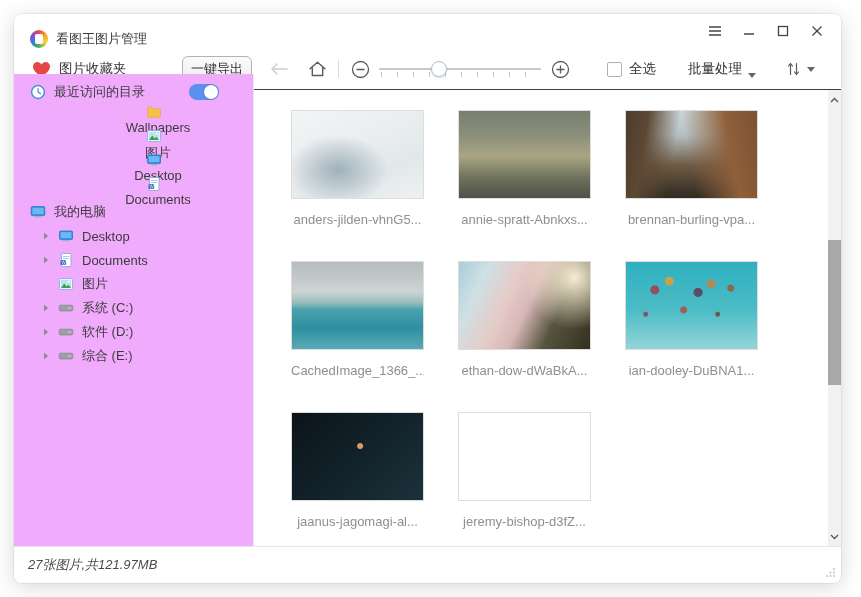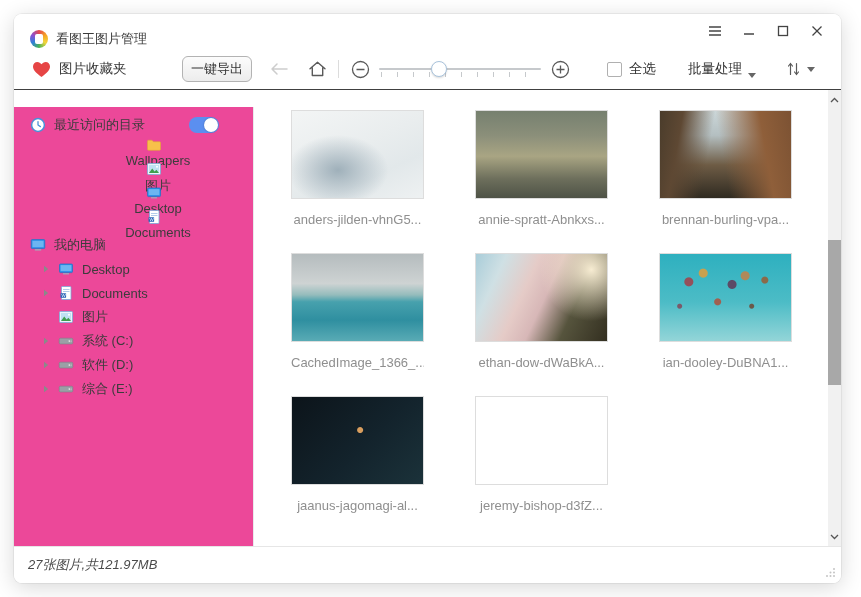--- a/index.html
+++ b/index.html
@@ -41,35 +41,35 @@
     background:#fff; border:1px solid #a9c3dc; box-shadow:0 1px 2px rgba(0,0,0,.15); }
   .selwrap { display:flex; align-items:center; margin-left:34px; }
   .checkbox { width:15px; height:15px; border:1px solid #b0b0b0; border-radius:2px; background:#fff; }
   .sel-label { margin-left:7px; font-size:13.5px; color:#333; }
   .batch { display:flex; align-items:flex-end; margin-left:32px; }
   .batch-label { font-size:13.5px; color:#333; }
   .caret { width:0; height:0; border-left:4px solid transparent; border-right:4px solid transparent; border-top:5px solid #666; margin-left:6px; }
   .sortwrap { display:flex; align-items:center; margin-left:30px; }
 
   
-  .sidebar { position:absolute; left:0; top:93px; width:240px; bottom:37px; background:#ec4899; border-right:1px solid #e8eaec; padding-top:6px; }
+  .sidebar { position:absolute; left:0; top:60px; width:240px; bottom:37px; background:#f0abfc; border-right:1px solid #e8eaec; padding-top:6px; }
   .srow { height:24px; display:flex; align-items:center; font-size:13px; color:#3c3c3c; position:relative; cursor:default; }
   .srow .slabel { margin-left:8px; white-space:nowrap; }
   .ind0 { padding-left:16px; }
   .ind1 { padding-left:41px;flex-direction:column; }
   .ind2 { padding-left:44px; }
   .sicon { width:16px; height:16px; flex:0 0 auto; display:flex; }
   .sicon svg { width:16px; height:16px; }
   .exp { position:absolute; left:28px; top:8px; width:8px; height:8px; }
   .toggle { position:absolute; right:34px; top:4px; width:30px; height:16px; border-radius:8px; background:#5b8ff0; }
   .toggle .knob { position:absolute; right:1px; top:1px; width:14px; height:14px; border-radius:50%; background:#fff; box-shadow:0 0 2px rgba(0,0,0,.3); }
 
   
   .content { position:absolute; left:240px; top:76px; right:13px; bottom:37px; background:#fff; overflow:hidden; }
-  .grid { display:grid; grid-template-columns:repeat(3,133px); column-gap:51px; row-gap:26px; padding:20px 0 0 37px; }
+  .grid { display:grid; grid-template-columns:repeat(3,133px); column-gap:51px; row-gap:26px; padding:20px 0 0 37px;gap:34px; }
   .cell { width:133px; }
   .thumb { width:133px; height:89px; border:1px solid #ddd; }
   .fname { margin-top:13px; font-size:13px; color:#8f8f8f; text-align:center; white-space:nowrap; overflow:hidden; }
 
   .t1 { background:radial-gradient(ellipse at 35% 68%, #9fb0ba 0%, rgba(159,176,186,0) 42%),
         linear-gradient(155deg,#f3f5f5 0%,#e9edee 45%,#e2e8ea 70%,#eef1f2 100%); }
   .t2 { background:linear-gradient(180deg,#76806f 0%,#8b8f7a 28%,#a9a583 52%,#6d6f5c 78%,#4e5246 100%); }
   .t3 { background:linear-gradient(100deg,#4a3c2b 0%,#5e4833 16%,rgba(94,72,51,0) 38%),
         linear-gradient(260deg,#7c5233 0%,#8f5f3a 22%,rgba(143,95,58,0) 52%),
         linear-gradient(180deg,#ccd7d9 0%,#b4bfc1 28%,#6e5c45 62%,#2f2a21 100%); }

